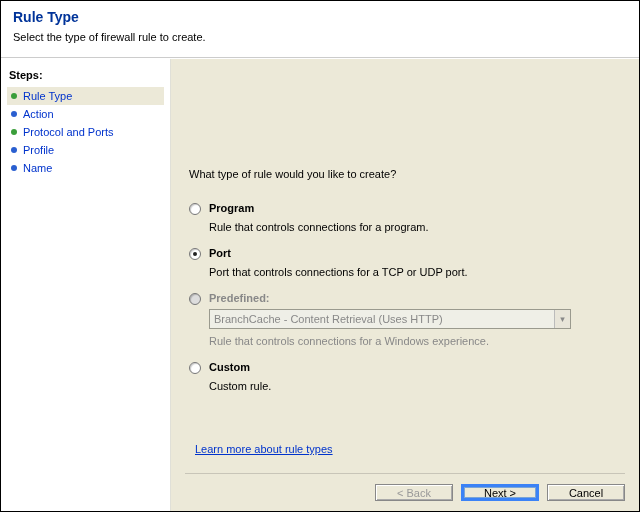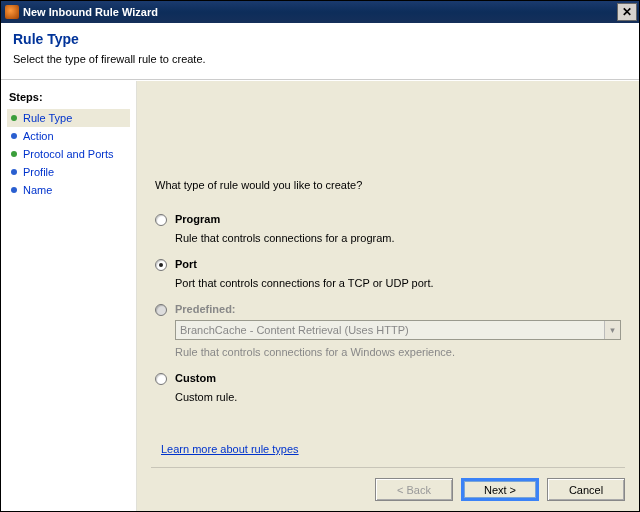--- a/index.html
+++ b/index.html
@@ -157,21 +157,21 @@
     font-size: 11px;
     margin: 2px 0 14px 20px;
     color: #000;
   }
   .option-desc.disabled {
     color: #888;
   }
   .dropdown {
     margin: 0 0 4px 20px;
     height: 20px;
-    width: 446px;
+    width: 362px;
     border: 1px solid #9a9a8e;
     background: #efefe7;
     display: flex;
     align-items: center;
     justify-content: space-between;
     padding: 0 0 0 4px;
     font-size: 11px;
     color: #888;
   }
   .dropdown-btn {
@@ -200,21 +200,21 @@
     bottom: 10px;
     display: flex;
     gap: 8px;
     border-top: 1px solid #c8c5b8;
     padding-top: 10px;
     width: calc(100% - 28px);
     justify-content: flex-end;
   }
   .btn {
     width: 78px;
-    height: 23px;
+    height: 17px;
     font-size: 11px;
     background: #ece9d8;
     border: 1px solid #888;
     box-shadow: 1px 1px 0 #fff inset, -1px -1px 0 #aaa inset;
     cursor: pointer;
     display: flex;
     align-items: center;
     justify-content: center;
   }
   .btn.default {
@@ -224,27 +224,20 @@
   .btn.disabled {
     color: #999;
     cursor: default;
   }
 </style>
 </head>
 <body>
 
 <div class="window">
 
-  <div class="titlebar">
-    <div class="titlebar-icon"></div>
-    <div class="titlebar-title">New Inbound Rule Wizard</div>
-    <div class="titlebar-close">
-      <span>✕</span>
-    </div>
-  </div>
 
   <div class="header-area">
     <div class="page-title">Rule Type</div>
     <div class="page-desc">Select the type of firewall rule to create.</div>
   </div>
 
   <div class="body-area">
 
     <div class="sidebar">
       <div class="steps-label">Steps:</div>

